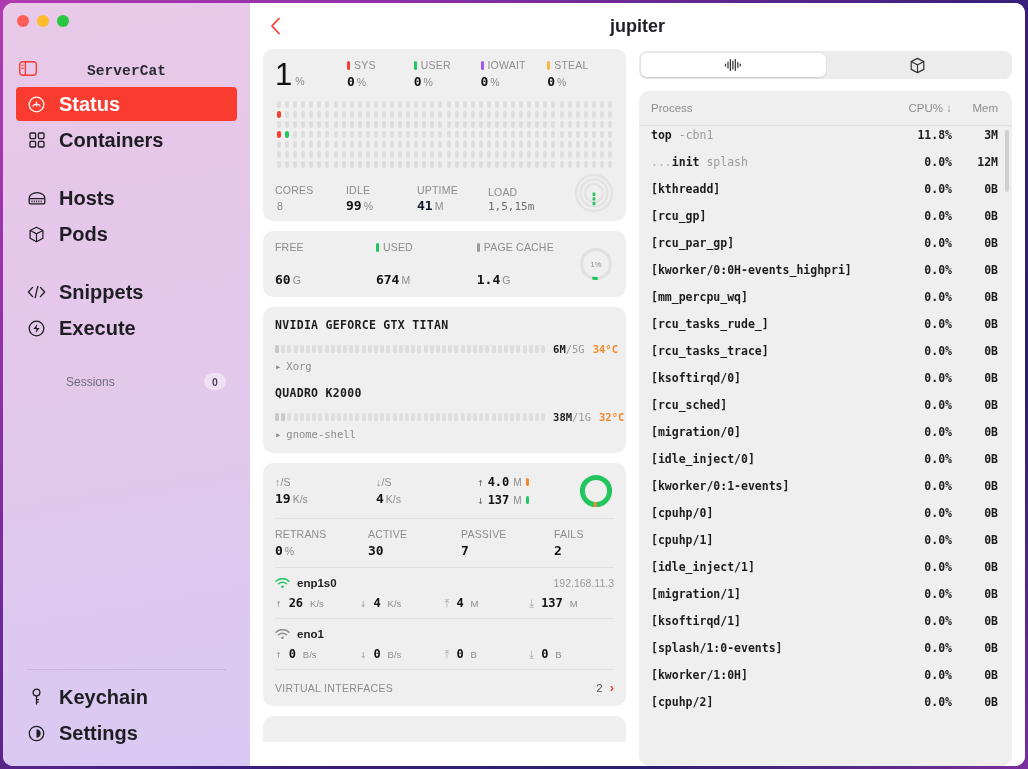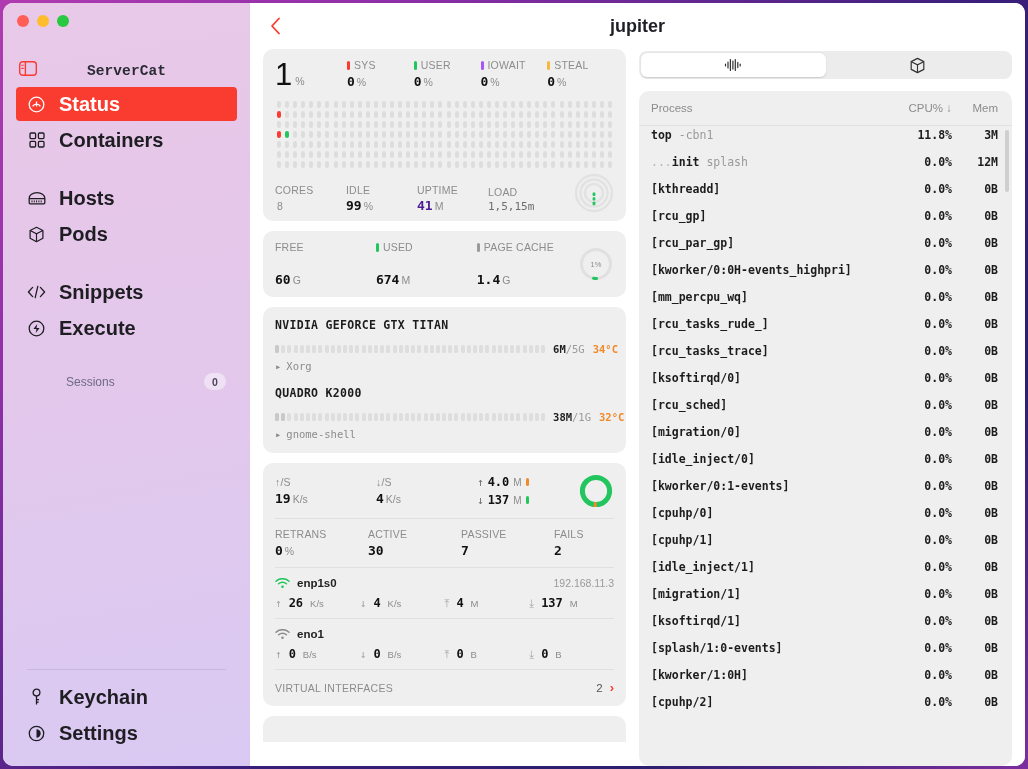--- a/index.html
+++ b/index.html
@@ -664,21 +664,21 @@
             <div class="cb">
               <div class="hd">CORES</div>
               <div class="val"><span>8</span></div>
             </div>
             <div class="cb">
               <div class="hd">IDLE</div>
               <div class="val"><span style="font-size:13px;font-weight:700;color:#111;font-family:'DejaVu Sans Mono',monospace;margin:0">99</span><span>%</span></div>
             </div>
             <div class="cb">
               <div class="hd">UPTIME</div>
-              <div class="val"><span style="font-size:13px;font-weight:700;color:#4c1d95;font-family:'DejaVu Sans Mono',monospace;margin:0">41</span><span>M</span></div>
+              <div class="val"><span style="font-size:13px;font-weight:700;color:#0f172a;font-family:'DejaVu Sans Mono',monospace;margin:0">41</span><span>M</span></div>
             </div>
             <div class="cb load" style="flex:0 0 86px">
               <div class="hd">LOAD</div>
               <div class="val">1,5,15m</div>
             </div>
             <div class="gauge-rings">
               <svg width="40" height="40" viewBox="0 0 40 40">
                 <circle cx="20" cy="20" r="18" fill="none" stroke="#e2e2e2" stroke-width="2.4"></circle>
                 <circle cx="20" cy="20" r="13.5" fill="none" stroke="#e2e2e2" stroke-width="2.4"></circle>
                 <circle cx="20" cy="20" r="9" fill="none" stroke="#e2e2e2" stroke-width="2.6"></circle>

